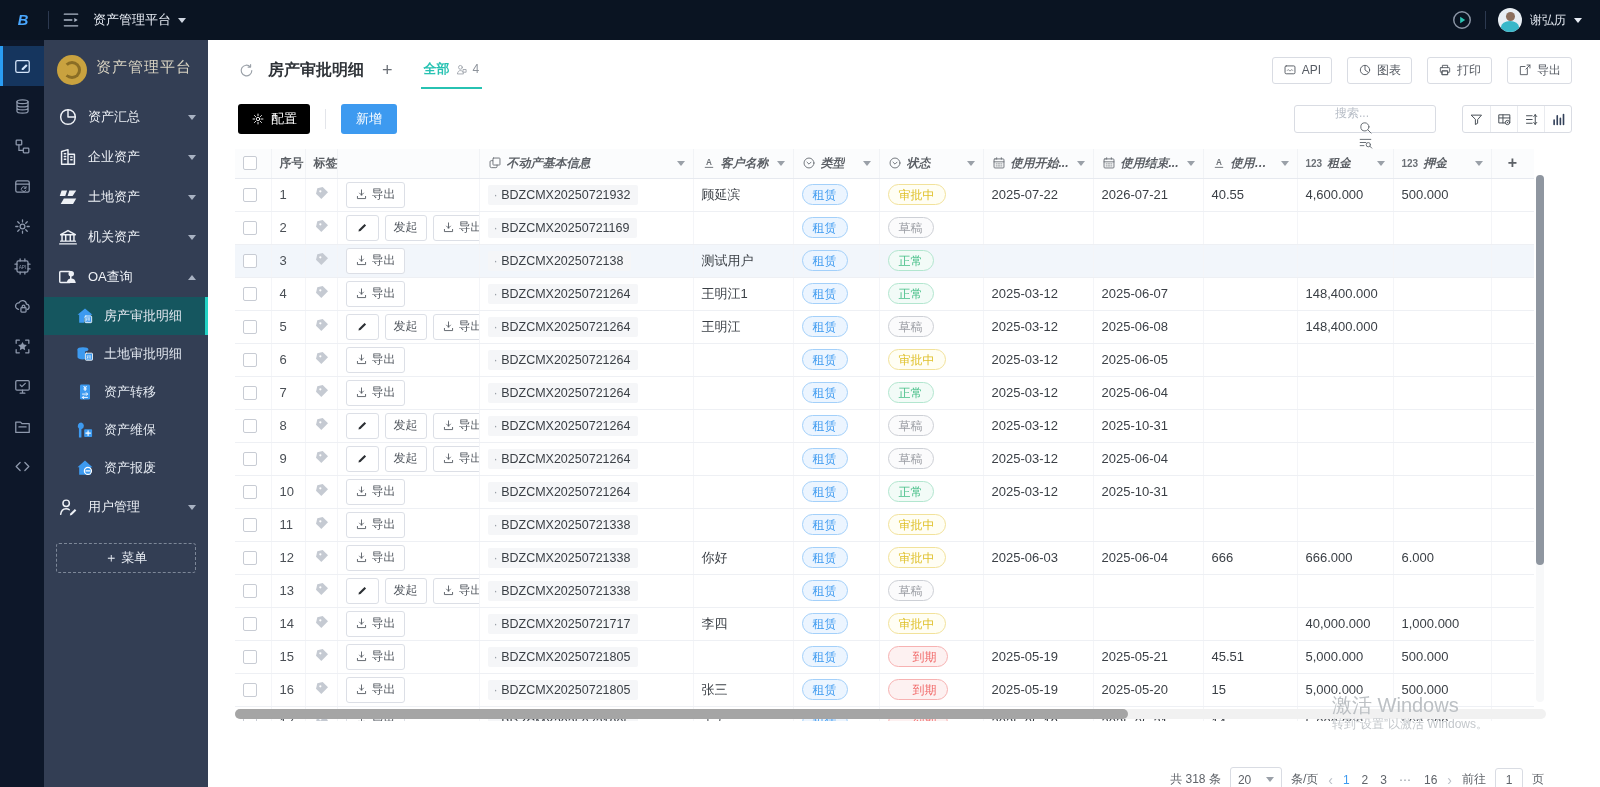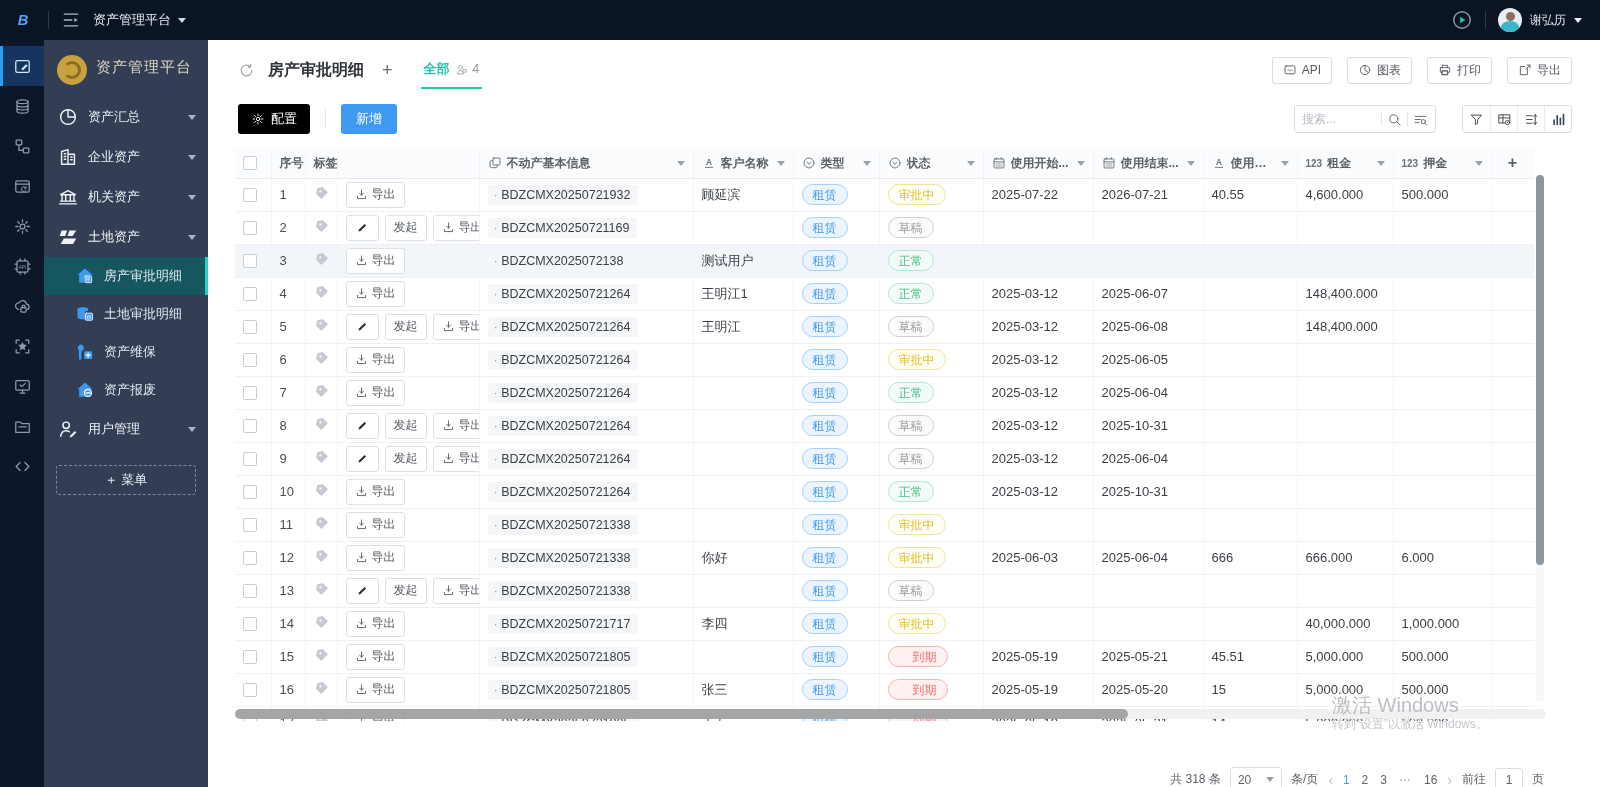--- a/index.html
+++ b/index.html
@@ -83,21 +83,21 @@
     display:flex; align-items:center; }
   .btn-config { background:#000; color:#fff; height:30px; border:none; border-radius:3px;
     padding:0 13px; font-size:13px; display:inline-flex; align-items:center; gap:6px;
     cursor:pointer; font-family:"Liberation Sans",sans-serif; }
   .btn-config .ic { width:14px; height:14px; }
   .tb-sep { width:1px; height:20px; background:#e3e5ea; margin:0 15px; }
   .btn-new { background:#3d9af0; color:#fff; height:30px; border:none; border-radius:3px;
     padding:0 15px; font-size:13px; cursor:pointer; font-family:"Liberation Sans",sans-serif; }
   .toolbar-right { margin-left:auto; display:flex; align-items:center; gap:26px; }
   .search-box { display:flex; align-items:center; border:1px solid #d9dce3; border-radius:3px;
-    height:28px; width:142px; padding:0 7px; color:#8d939b; }
+    height:28px; width:142px; padding:0 7px; color:#8d939b;flex-direction:column; }
   .search-box input { border:none; outline:none; flex:1; width:60px; font-size:12px; color:#333;
     font-family:"Liberation Sans",sans-serif; }
   .search-box input::placeholder { color:#b8bec7; }
   .sb-div { width:1px; height:14px; background:#e3e5ea; margin:0 5px; }
   .sb-ic { width:15px; height:15px; color:#6a7077; cursor:pointer; }
   .icon-group { display:flex; align-items:center; border:1px solid #d9dce3; border-radius:3px; height:28px; }
   .ig-cell { width:27px; height:26px; display:flex; align-items:center; justify-content:center;
     color:#4a5158; cursor:pointer; }
   .ig-cell + .ig-cell { border-left:1px solid #e9ebef; }
   .ig-cell .ic { width:15px; height:15px; }
@@ -107,21 +107,21 @@
   .table-area { position:absolute; left:27px; top:109px; width:1299px; }
   .table-viewport { height:572px; overflow:hidden; }
   table.tbl { border-collapse:collapse; table-layout:fixed; width:1299px; font-size:13px; color:#3a3f45; }
   .tbl th { height:29px; background:#fbfcfd; border-bottom:1px solid #e6e9ef; border-right:1px solid #f1f3f6;
     color:#5c6066; font-size:12px; font-weight:bold; text-align:left; padding:0 8px; white-space:nowrap; }
   .tbl td { height:33px; border-bottom:1px solid #eef0f4; border-right:1px solid #f4f5f8;
     padding:0 8px; white-space:nowrap; overflow:hidden; }
   .tbl tr.highlight td { background:#f2f6fb; }
   .th-inner { display:flex; align-items:center; gap:5px; }
   .th-inner .ic { width:14px; height:14px; color:#6b7076; flex:0 0 14px; }
-  .th-inner .lbl { overflow:hidden; text-overflow:ellipsis; }
+  .th-inner .lbl { overflow:hidden; text-overflow:ellipsis;font-style:italic; }
   .th-inner .caret { margin-left:auto; color:#9aa0a8; flex:0 0 auto; cursor:pointer; }
   .num-ico { font-size:10px; font-weight:bold; color:#6b7076; letter-spacing:0; }
   .cb { width:14px; height:14px; border:1px solid #c8ccd4; border-radius:2px; background:#fff; cursor:pointer; }
   .tag-ic { width:16px; height:16px; color:#c5cad2; cursor:pointer; }
   .row-num { color:#4a4f55; }
   .abtn { height:26px; border:1px solid #dcdfe6; border-radius:3px; background:#fff; color:#50565e;
     font-size:12px; padding:0 8px; display:inline-flex; align-items:center; gap:4px;
     cursor:pointer; vertical-align:middle; font-family:"Liberation Sans",sans-serif; }
   .abtn + .abtn { margin-left:6px; }
   .abtn .ic { width:13px; height:13px; }
@@ -317,37 +317,48 @@
               <path d="M5 20V6l7-2v16M12 20h7V9h-7M5 20h14"></path>
               <path d="M8 8.5h1.5M8 11.5h1.5M8 14.5h1.5M15 12h1.5M15 15h1.5"></path>
             </svg>
           </span>
           <span>企业资产</span>
           <span class="caret tri-down"></span>
         </div>
         <div class="menu-item">
           <span class="ic">
             <svg viewBox="0 0 24 24" xmlns="http://www.w3.org/2000/svg">
-              <path d="M4 9.5L12 5l8 4.5z"></path>
-              <path d="M5.5 9.5v7M9.5 9.5v7M14.5 9.5v7M18.5 9.5v7M4 16.5h16M3 19.5h18"></path>
-            </svg>
-          </span>
-          <span>机关资产</span>
-          <span class="caret tri-down"></span>
-        </div>
-        <div class="menu-item">
-          <span class="ic">
-            <svg viewBox="0 0 24 24" xmlns="http://www.w3.org/2000/svg">
               <path d="M5 5h6l-2 6H3z" fill="currentColor" stroke="none"></path>
               <path d="M13.5 5H21l-4 6h-5.5z" fill="currentColor" stroke="none"></path>
               <path d="M7.5 13.5H21l-3.5 6H4z" fill="currentColor" stroke="none"></path>
             </svg>
           </span>
           <span>土地资产</span>
           <span class="caret tri-down"></span>
+        </div>
+        <div class="menu-item">
+          <span class="ic">
+            <svg viewBox="0 0 24 24" xmlns="http://www.w3.org/2000/svg">
+              <path d="M4 9.5L12 5l8 4.5z"></path>
+              <path d="M5.5 9.5v7M9.5 9.5v7M14.5 9.5v7M18.5 9.5v7M4 16.5h16M3 19.5h18"></path>
+            </svg>
+          </span>
+          <span>机关资产</span>
+          <span class="caret tri-down"></span>
+        </div>
+        <div class="menu-item">
+          <span class="ic">
+            <svg viewBox="0 0 24 24" xmlns="http://www.w3.org/2000/svg">
+              <rect x="3" y="6" width="12" height="12" rx="1"></rect>
+              <circle cx="15.5" cy="8.5" r="3" fill="currentColor" stroke="none"></circle>
+              <path d="M10.5 18.5c.5-3.2 2.2-4.8 5-4.8s4.5 1.6 5 4.8z" fill="currentColor" stroke="none"></path>
+            </svg>
+          </span>
+          <span>OA查询</span>
+          <span class="caret tri-up"></span>
         </div>
         <div class="sub-item active">
           <span class="ic">
             <svg viewBox="0 0 24 24" xmlns="http://www.w3.org/2000/svg">
               <path d="M12 3l9 7.5h-2V20h-6v-5.5h-2V20H5V10.5H3z" fill="#3d9af0" stroke="none"></path>
               <rect x="12" y="12" width="8" height="8" rx="1" fill="#3d9af0" stroke="#ffffff" stroke-width="1"></rect>
               <text x="16" y="18.3" font-size="6" fill="#ffffff" stroke="none" text-anchor="middle">租</text>
             </svg>
           </span>
           <span>房产审批明细</span>
@@ -355,20 +366,30 @@
         <div class="sub-item">
           <span class="ic">
             <svg viewBox="0 0 24 24" xmlns="http://www.w3.org/2000/svg">
               <ellipse cx="9.5" cy="6.5" rx="6.5" ry="2.5" fill="#3d9af0" stroke="none"></ellipse>
               <path d="M3 6.5v9.5c0 1.4 2.9 2.5 6.5 2.5 1 0 1.9-.1 2.5-.2V6.5z" fill="#3d9af0" stroke="none"></path>
               <rect x="12.5" y="11" width="8.5" height="8.5" rx="1" fill="#3d9af0" stroke="#ffffff" stroke-width="1"></rect>
               <text x="16.8" y="17.6" font-size="6" fill="#ffffff" stroke="none" text-anchor="middle">租</text>
             </svg>
           </span>
           <span>土地审批明细</span>
+        </div>
+        <div class="sub-item">
+          <span class="ic">
+            <svg viewBox="0 0 24 24" xmlns="http://www.w3.org/2000/svg">
+              <rect x="6" y="3" width="12" height="18" rx="1.5" fill="#3d9af0" stroke="none"></rect>
+              <text x="12" y="10.5" font-size="8" fill="#ffffff" stroke="none" text-anchor="middle" font-weight="bold">¥</text>
+              <path d="M9 14.5h6M13.5 12.8l1.7 1.7-1.7 1.7M15 18.5H9M10.5 16.8l-1.7 1.7 1.7 1.7" stroke="#ffffff" stroke-width="1.1"></path>
+            </svg>
+          </span>
+          <span>资产转移</span>
         </div>
         <div class="sub-item">
           <span class="ic">
             <svg viewBox="0 0 24 24" xmlns="http://www.w3.org/2000/svg">
               <path d="M7.5 3a4.2 4.2 0 0 0-2.8 7.3V21h3v-9.9A4.2 4.2 0 0 0 7.5 3z" fill="#3d9af0" stroke="none"></path>
               <rect x="11" y="11" width="9.5" height="9.5" rx="1" fill="#3d9af0" stroke="none"></rect>
               <path d="M13 15.7h5.5M15.7 13v5.5" stroke="#ffffff" stroke-width="1.3"></path>
             </svg>
           </span>
           <span>资产维保</span>

